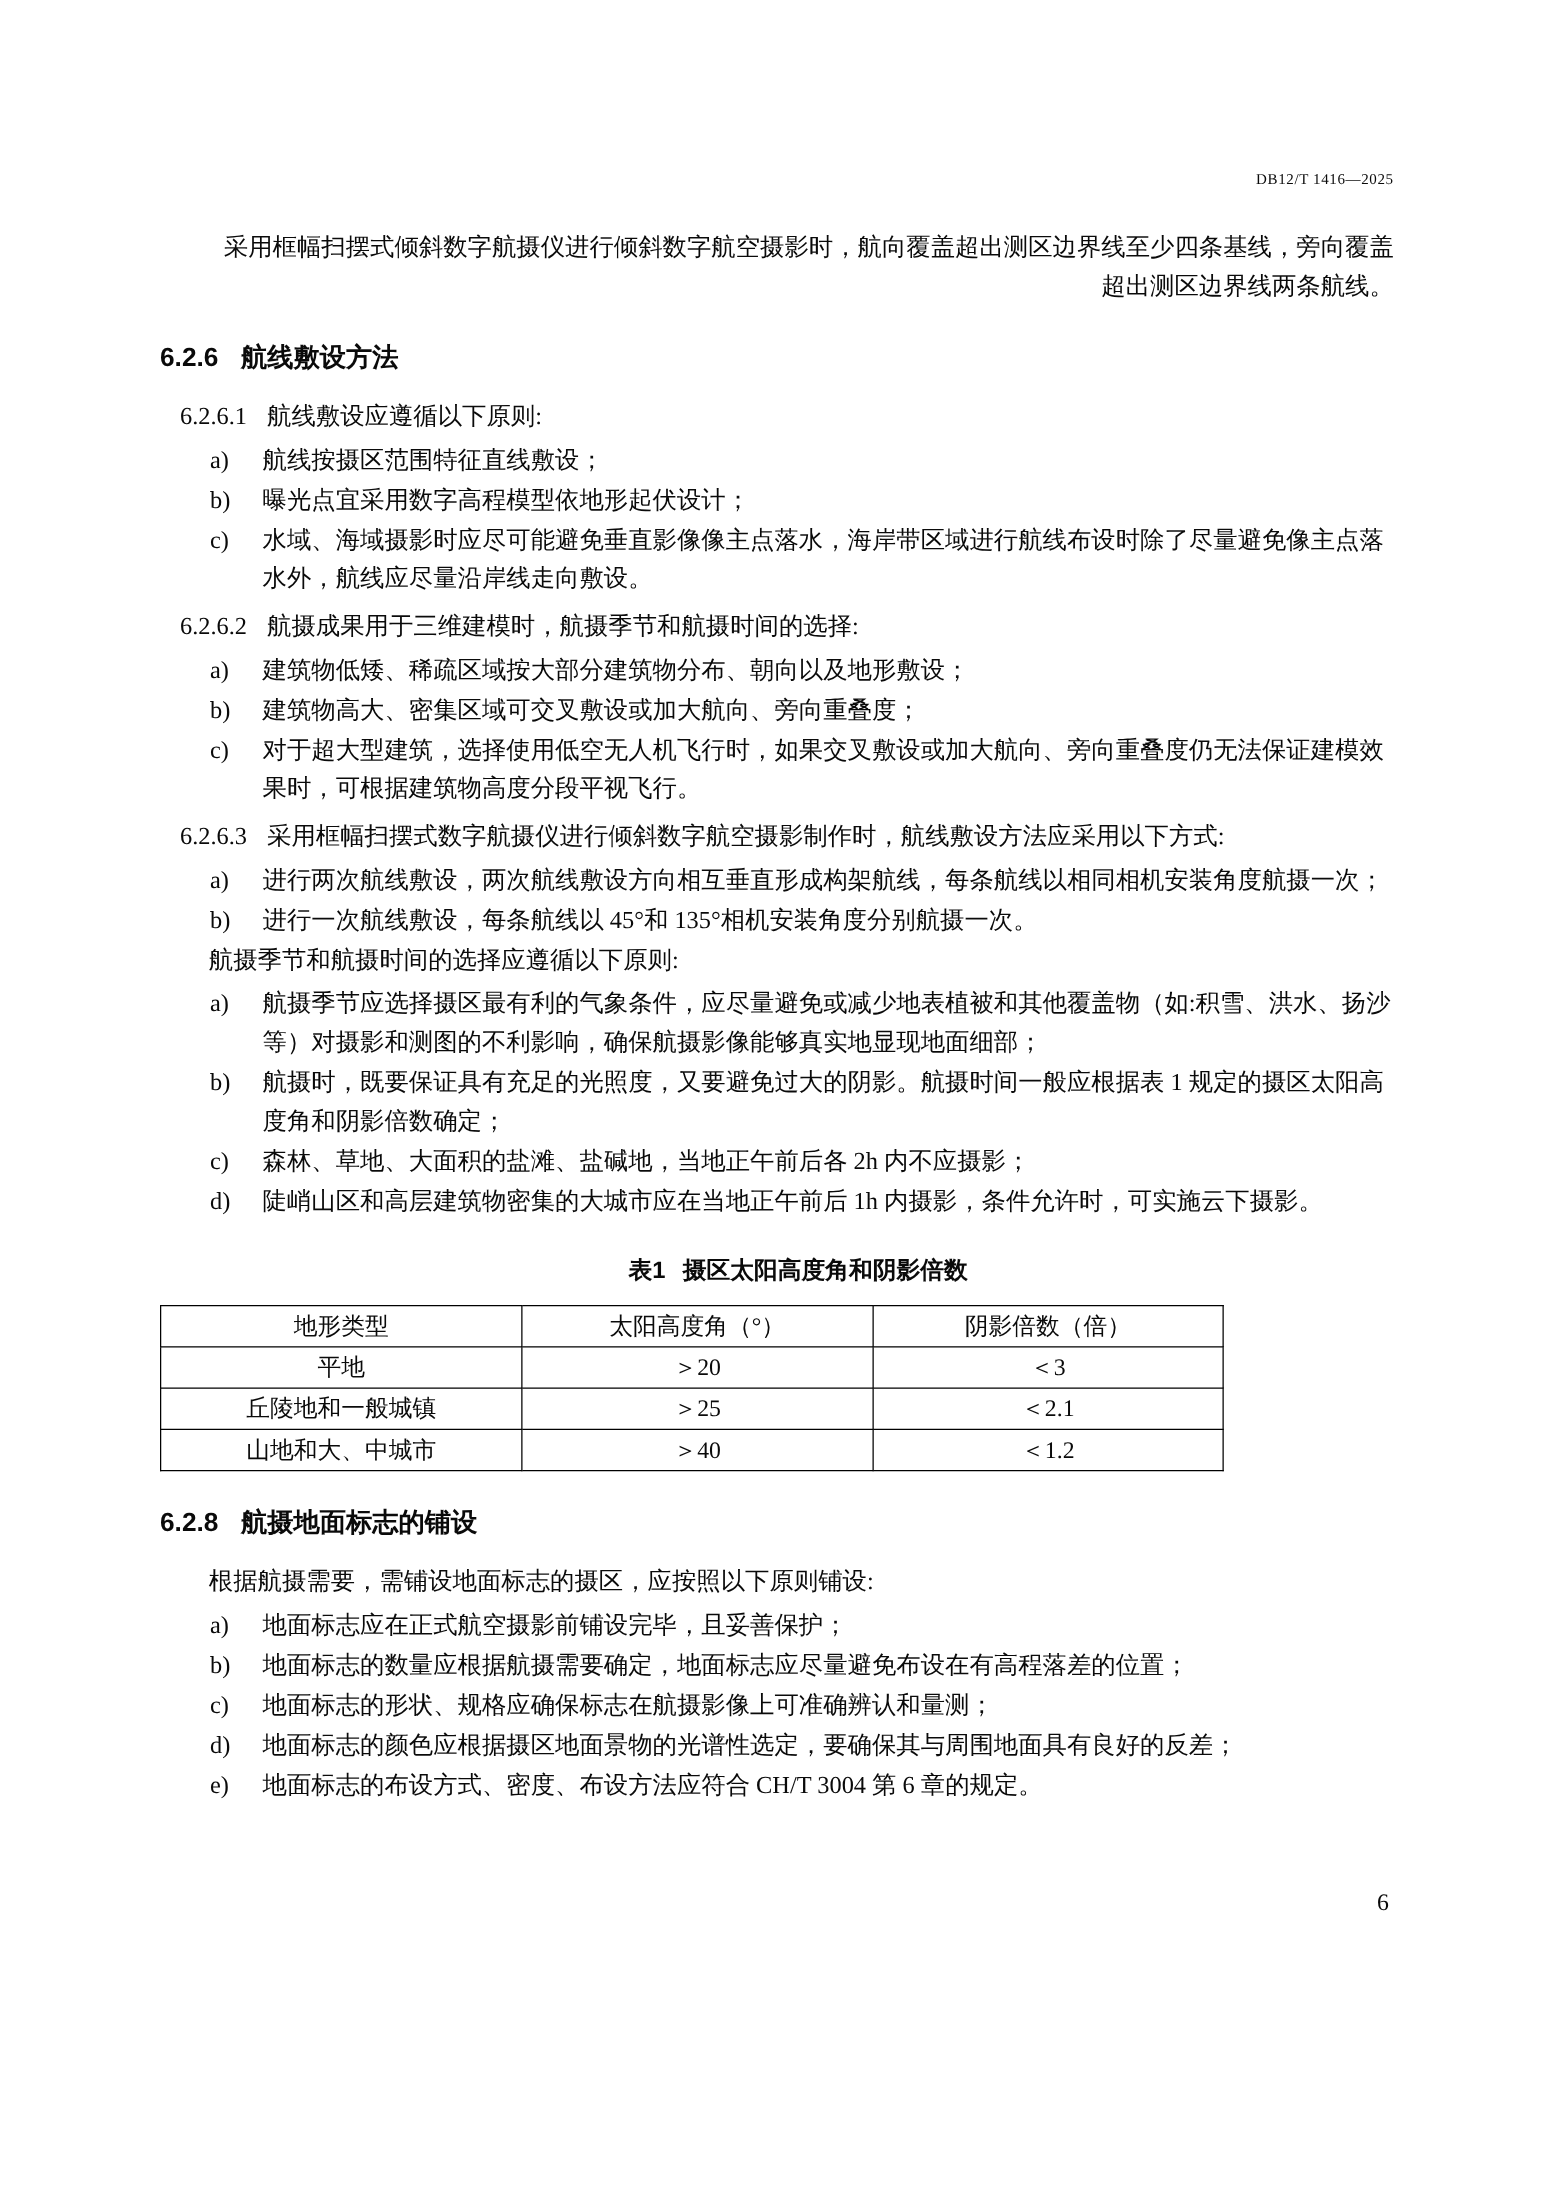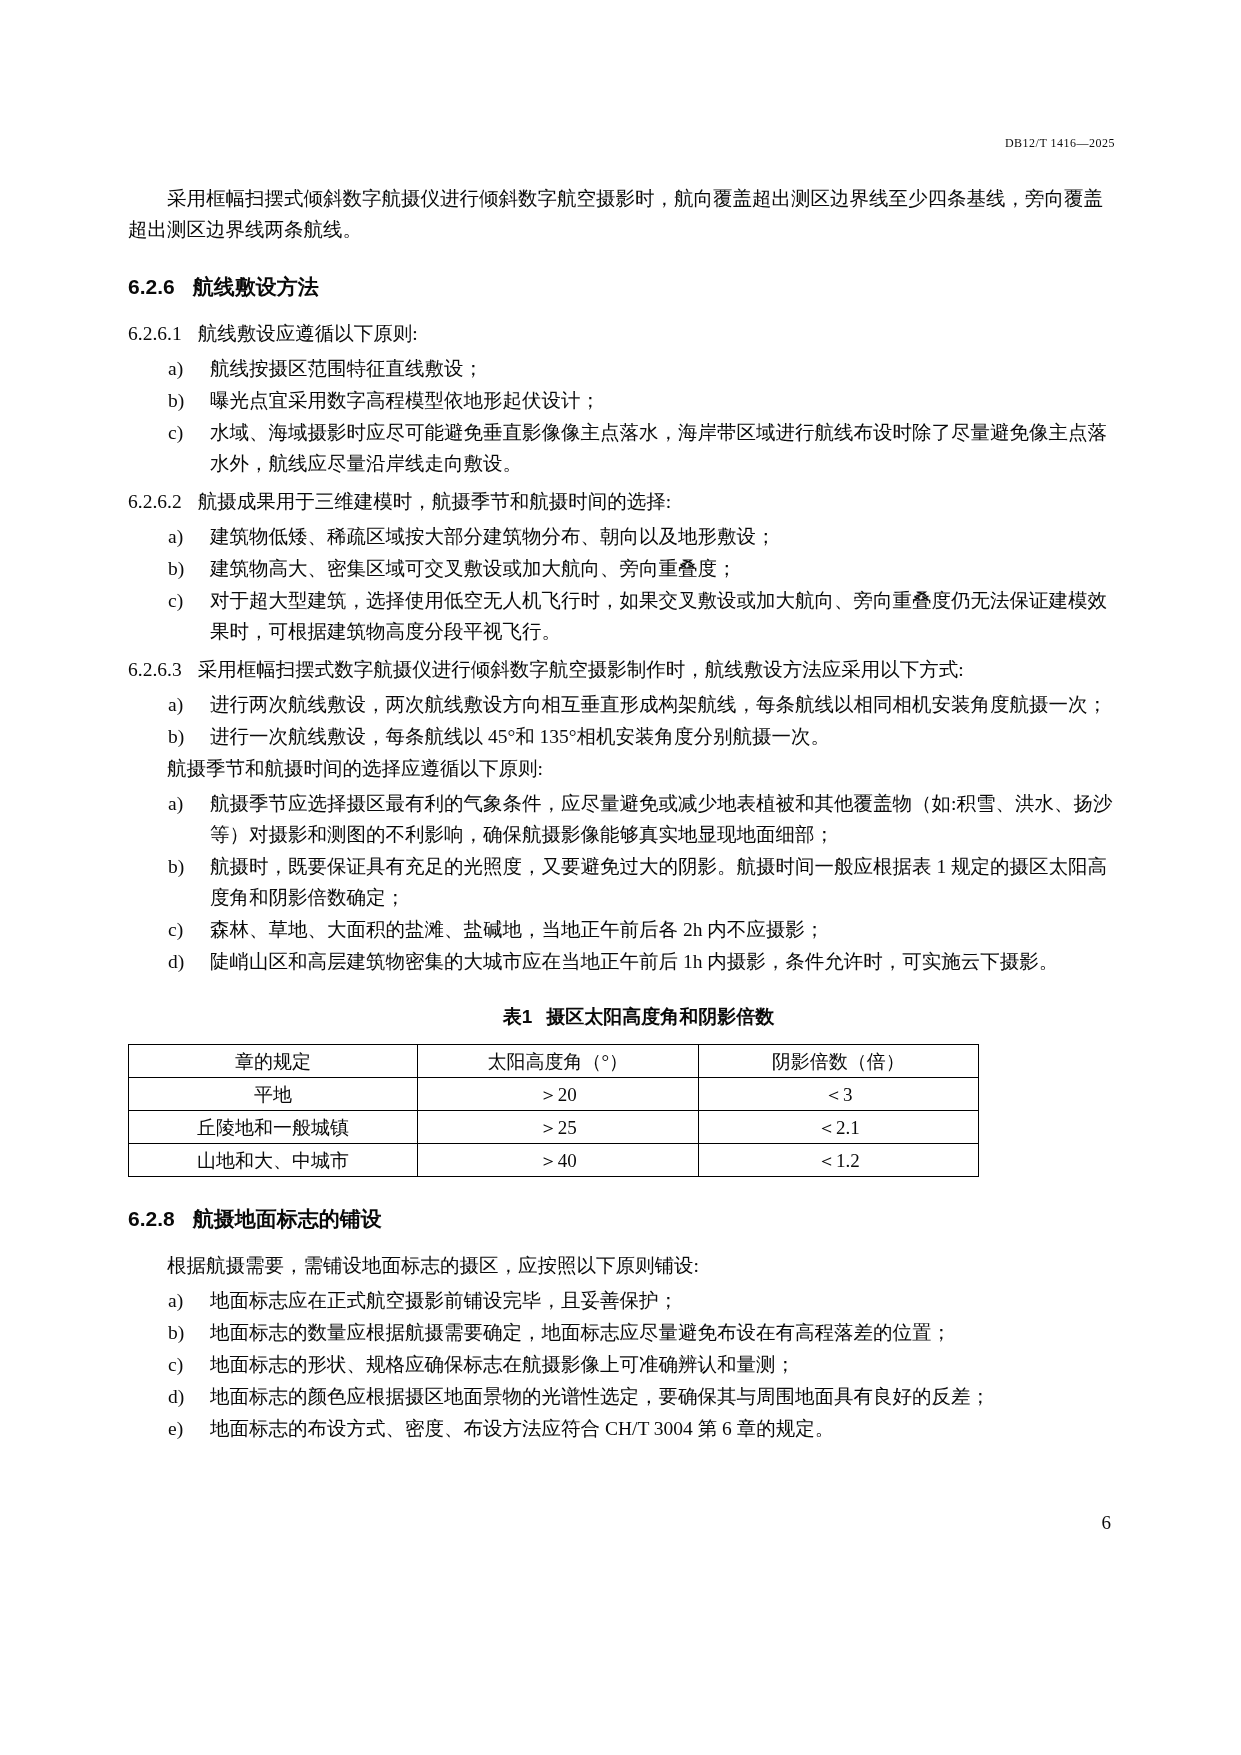--- a/index.html
+++ b/index.html
@@ -16,29 +16,29 @@
     padding: 128px 126px 0 128px;
     font-size: 19.5px;
     line-height: 31px;
   }
   .doc-header {
     text-align: right;
     font-size: 12px;
     margin-bottom: 24px;
     letter-spacing: 0.5px;
   }
-  .para-indent { text-indent: 2em; margin: 12px 0 10px 0; }
+  .para-indent { text-indent: 2em; margin: 12px 0 10px 0; text-align: right; }
   .sec-heading {
     font-weight: bold;
     font-family: "Liberation Sans", "DejaVu Sans", sans-serif;
     font-size: 21px;
     margin: 26px 0 16px 0;
   }
   .sec-num { margin-right: 18px; }
-  .clause { margin: 7px 0 4px 0; }
+  .clause { margin: 7px 0 4px 16px; }
   .cl-num { margin-right: 16px; }
   .li { display: flex; padding-left: 40px; margin: 1px 0; }
   .li-label { flex: 0 0 42px; }
   .li-text { flex: 1; }
   .tbl-wrap { width: 1021px; margin-top: 24px; }
   .tbl-caption {
     text-align: center;
     font-weight: bold;
     font-family: "Liberation Sans", "DejaVu Sans", sans-serif;
     font-size: 19px;
@@ -152,21 +152,21 @@
       <span class="cap-label">表1</span><span>摄区太阳高度角和阴影倍数</span>
     </div>
     <table class="data">
       <colgroup>
           <col class="c1">
           <col class="c2">
           <col class="c3">
         </colgroup>
       <thead>
         <tr>
-          <th>章的规定</th>
+          <th>地形类型</th>
           <th>太阳高度角（°）</th>
           <th>阴影倍数（倍）</th>
         </tr>
       </thead>
       <tbody>
         <tr>
           <td>平地</td>
           <td>＞20</td>
           <td>＜3</td>
         </tr>

